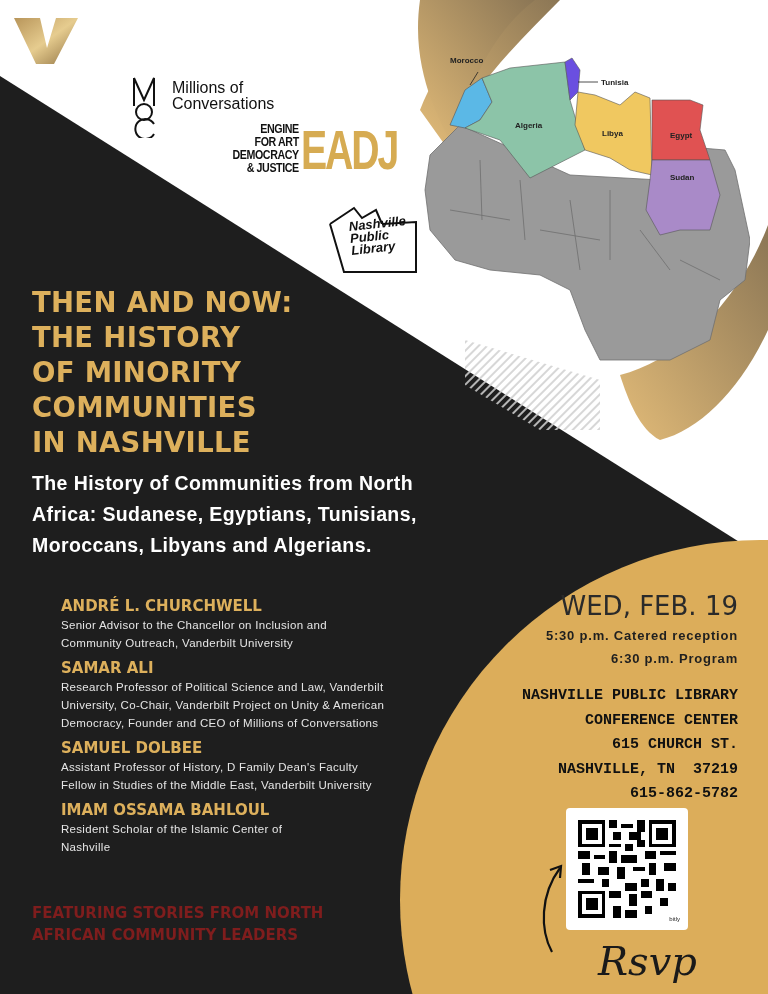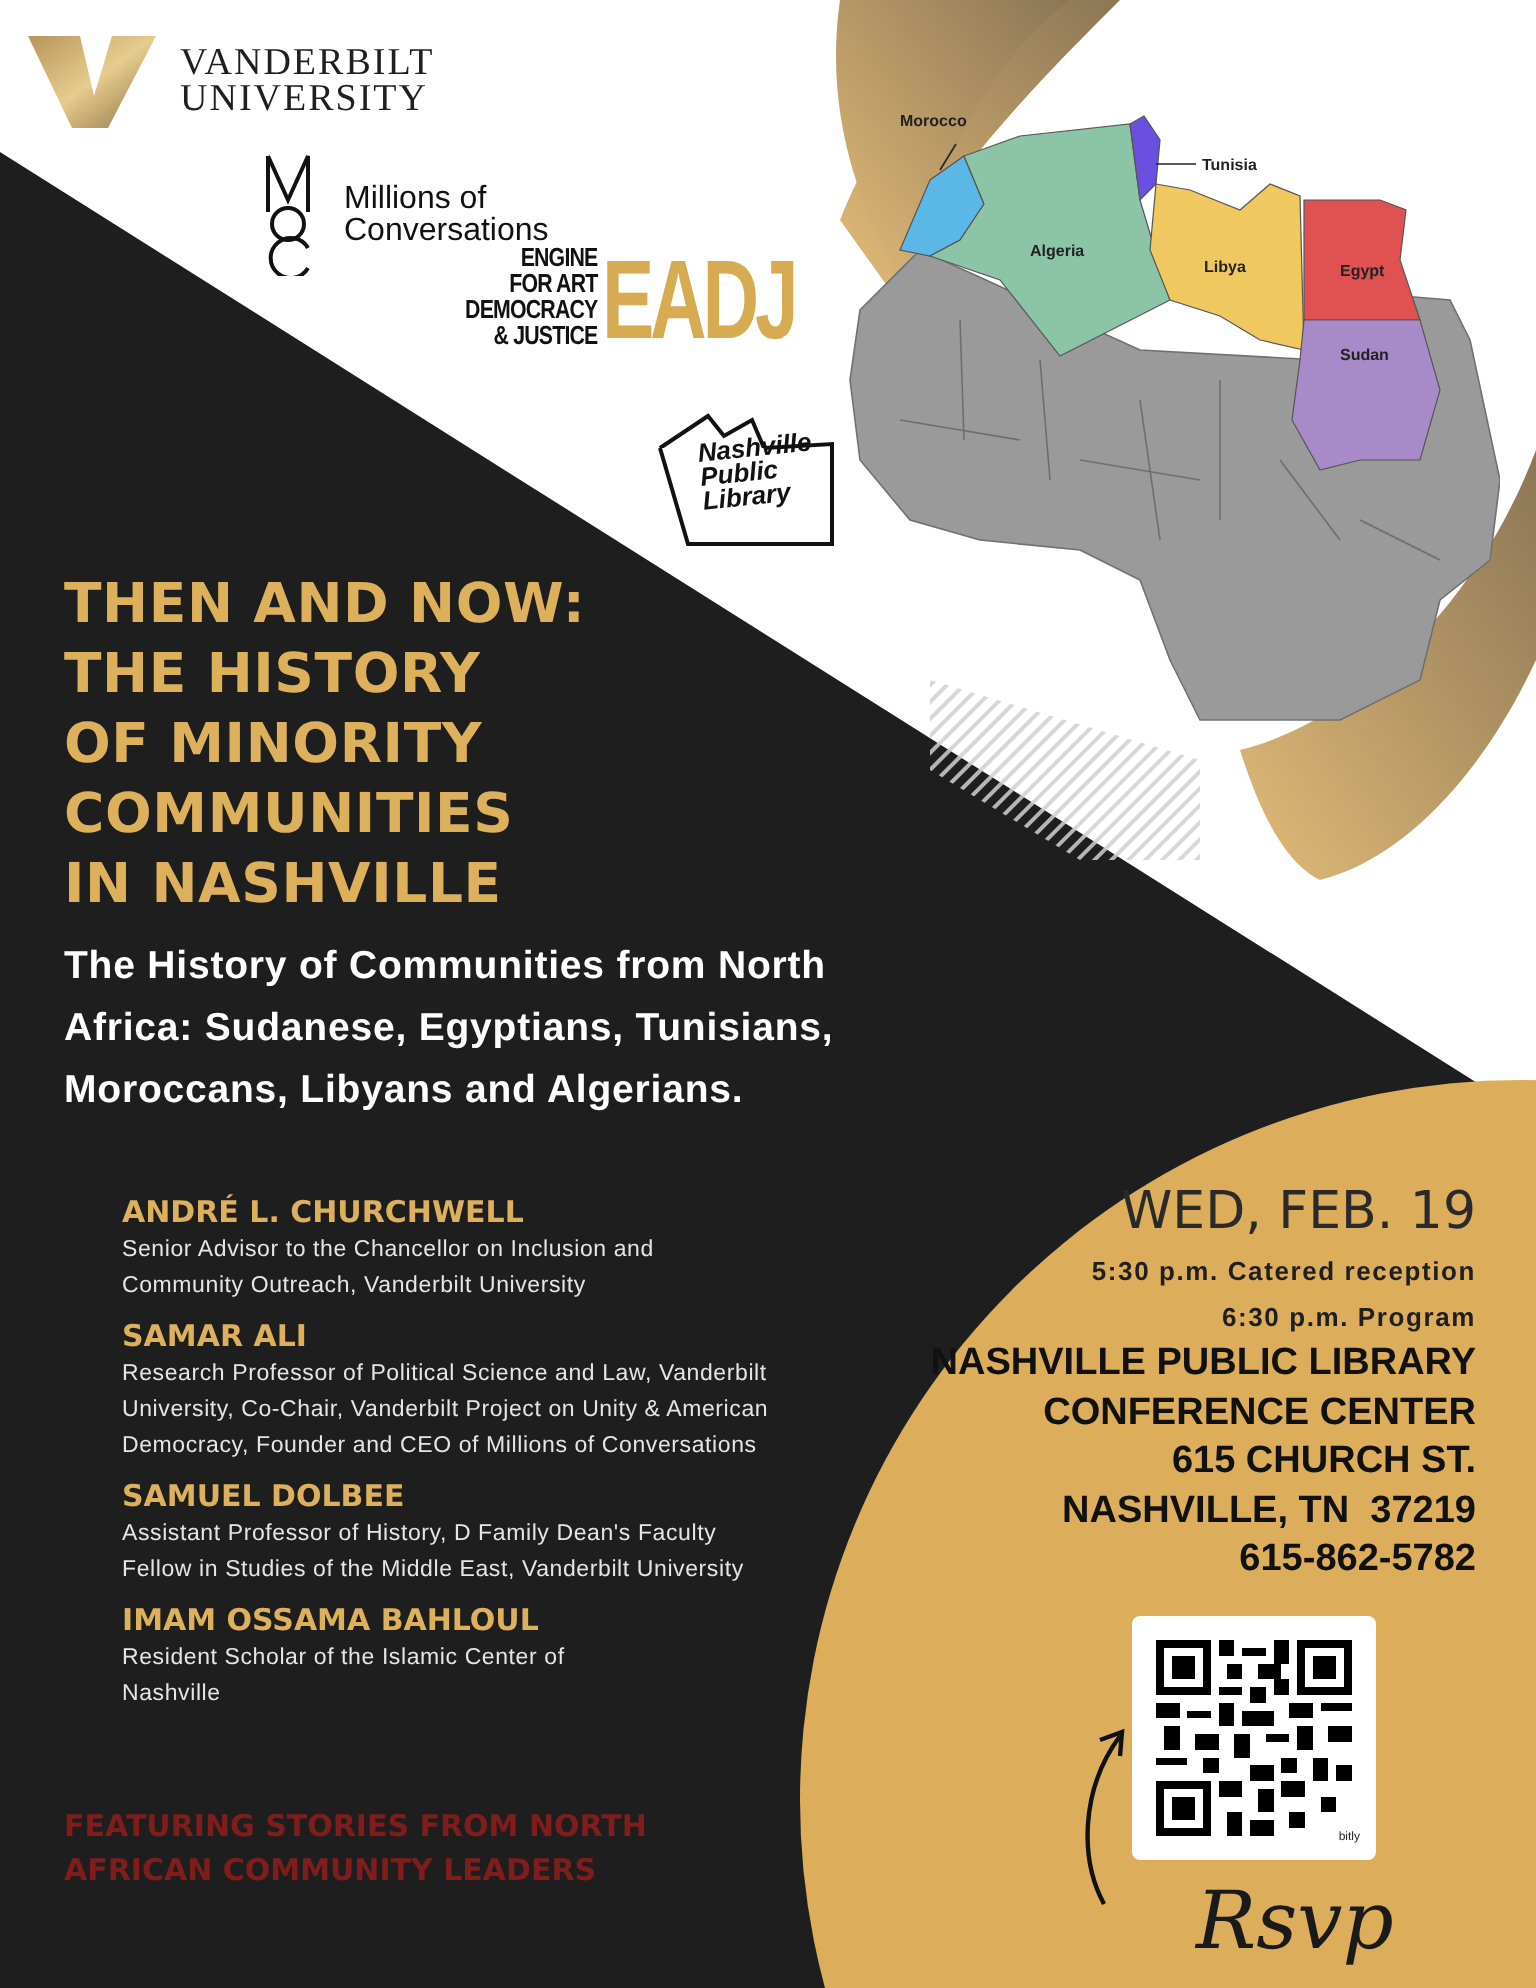--- a/index.html
+++ b/index.html
@@ -7,21 +7,21 @@
   body { position: relative; font-family: "Liberation Sans", sans-serif; }
 
   .bg-layer { position: absolute; left: 0; top: 0; width: 768px; height: 994px; }
 
   .logo-vanderbilt { position: absolute; left: 14px; top: 16px; display: flex; align-items: center; gap: 12px; }
   .v-mark { width: 64px; height: 50px; }
   .vu-text { font-family: "Liberation Serif", serif; font-size: 19px; line-height: 18px; color: #1f1f1f; letter-spacing: 1px; }
 
   .logo-moc { position: absolute; left: 132px; top: 76px; display: flex; gap: 6px; }
   .moc-mark { width: 34px; height: 62px; }
-  .moc-text { font-size: 16px; line-height: 16px; color: #111; margin-top: 16px; }
+  .moc-text { font-size: 16px; line-height: 16px; color: #111; margin-top: 4px; }
 
   .logo-eadj { position: absolute; left: 218px; top: 122px; display: flex; gap: 2px; }
   .eadj-small { font-family: "Liberation Sans", sans-serif; font-weight: 700; font-size: 13px; line-height: 13px; color: #111; text-align: right; letter-spacing: -0.5px; transform: scaleX(0.82); transform-origin: right; }
   .eadj-big { font-family: "Liberation Sans", sans-serif; font-weight: 700; font-size: 56px; line-height: 56px; color: #d6ab52; letter-spacing: -3px; transform: scaleX(0.7); transform-origin: left; }
 
   .logo-npl { position: absolute; left: 328px; top: 202px; width: 92px; height: 72px; }
   .npl-text { position: absolute; left: 22px; top: 16px; font-weight: 700; font-style: italic; font-size: 13px; line-height: 12px; color: #111; transform: rotate(-6deg); }
 
   .map { position: absolute; left: 420px; top: 30px; width: 330px; height: 340px; }
 
@@ -33,21 +33,21 @@
   .speakers { position: absolute; left: 61px; top: 596px; width: 330px; }
   .speaker { margin-bottom: 6px; }
   .speaker-name { color: #ddb05c; font-family: "DejaVu Sans", sans-serif; font-weight: 700; font-size: 15px; line-height: 20px; white-space: nowrap; }
   .speaker-role { color: #e5e5e5; font-family: "Liberation Sans", sans-serif; font-size: 11.5px; line-height: 18px; letter-spacing: 0.3px; }
 
   .featuring { position: absolute; left: 32px; top: 902px; color: #7f1d1d; font-family: "DejaVu Sans", sans-serif; font-weight: 700; font-size: 15px; line-height: 22px; }
 
   .event { position: absolute; right: 30px; top: 588px; text-align: right; color: #1f1f1f; }
   .event-date { font-family: "DejaVu Sans", sans-serif; font-weight: 400; font-size: 26px; line-height: 36px; color: #2a2a2a; }
   .event-time { font-family: "Liberation Sans", sans-serif; font-weight: 700; font-size: 13px; line-height: 23px; letter-spacing: 0.8px; }
-  .event-loc { font-family: Liberation Sans, sans-serif; font-weight: 700; font-size: 19px; line-height: 24.5px; color: #111; margin-top: 0; }
+  .event-loc { font-family: Liberation Mono, monospace; font-weight: 700; font-size: 15px; line-height: 24.5px; color: #111; margin-top: 14px; }
 
   .qr-box { position: absolute; left: 566px; top: 808px; width: 122px; height: 122px; background: #fff; border-radius: 4px; }
   .qr-svg { position: absolute; left: 12px; top: 12px; width: 98px; height: 98px; }
   .qr-label { position: absolute; right: 8px; bottom: 8px; font-size: 6px; color: #222; }
 
   .arrow { position: absolute; left: 538px; top: 860px; width: 30px; height: 95px; }
   .rsvp { position: absolute; left: 598px; top: 938px; font-family: "DejaVu Serif", serif; font-style: italic; font-size: 40px; color: #1a1a1a; }
 </style>
 </head>
 <body>
@@ -110,24 +110,20 @@
   <svg class="v-mark" viewBox="0 0 64 50">
     <defs>
       <linearGradient id="vg" x1="0" y1="0" x2="1" y2="1">
         <stop offset="0" stop-color="#b8955a"></stop>
         <stop offset="0.5" stop-color="#e6cc8f"></stop>
         <stop offset="1" stop-color="#8e7040"></stop>
       </linearGradient>
     </defs>
     <polygon points="0,2 26,2 33,32 42,2 64,2 40,48 22,48" fill="url(#vg)"></polygon>
   </svg>
-  <div class="vu-text">
-    <div>VANDERBILT</div>
-    <div>UNIVERSITY</div>
-  </div>
 </div>
 
 <div class="logo-moc">
   <svg class="moc-mark" viewBox="0 0 34 62">
     <path d="M2,2 L2,30 M2,2 L12,24 L22,2 L22,30" stroke="#111" stroke-width="2" fill="none"></path>
     <circle cx="12" cy="36" r="8" stroke="#111" stroke-width="2" fill="none"></circle>
     <path d="M22,48 A10,10 0 1 0 22,58" stroke="#111" stroke-width="2" fill="none"></path>
   </svg>
   <div class="moc-text">
     <div>Millions of</div>

